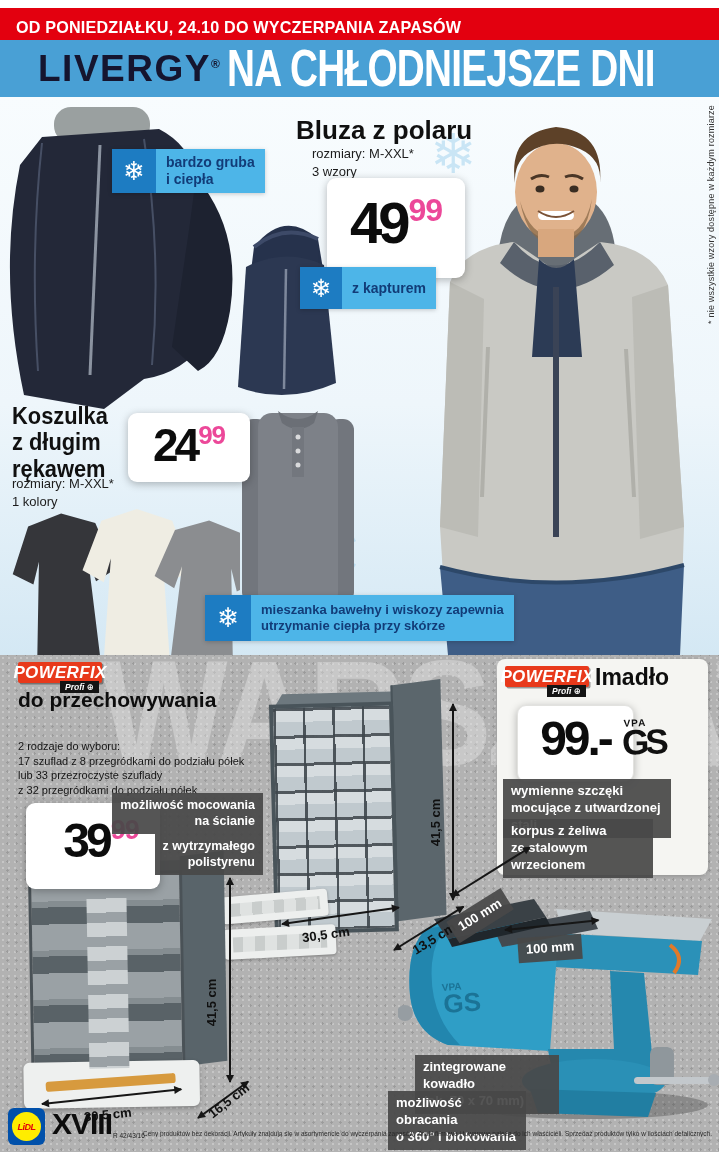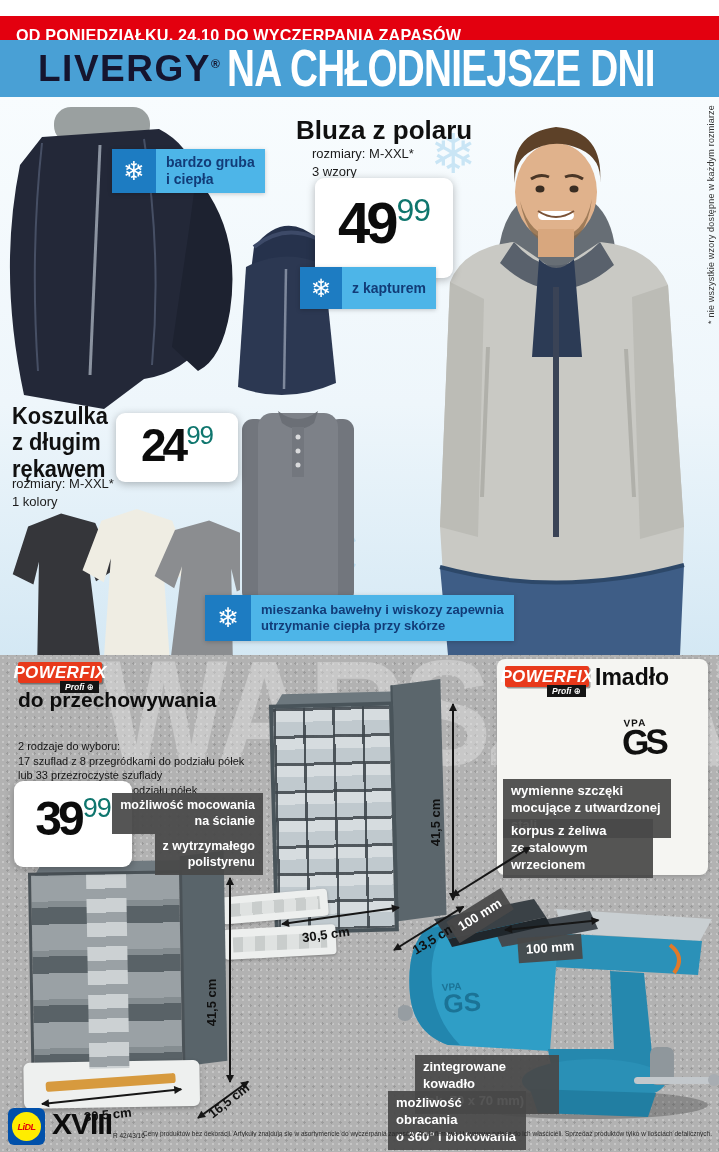--- a/index.html
+++ b/index.html
@@ -1,20 +1,20 @@
 <!DOCTYPE html>
 <html><head>
 <meta charset="utf-8">
 <style>
   html,body{margin:0;padding:0;background:#888;}
   .page{position:relative;width:719px;height:1152px;overflow:hidden;background:#fff;
         font-family:"Liberation Sans","DejaVu Sans",sans-serif;margin:0 auto;}
 
   
-  .banner{position:absolute;top:16px;left:0;width:719px;height:40px;background:#e3000f;
+  .banner{position:absolute;top:8px;left:0;width:719px;height:40px;background:#e3000f;
           display:flex;align-items:center;}
   .banner span{color:#fff;font-weight:800;font-size:17px;letter-spacing:.2px;margin-left:16px;
                transform:scaleX(.95);transform-origin:left center;white-space:nowrap;}
 
   
   .band{position:absolute;top:40px;left:0;width:719px;height:57px;background:#49a0d5;
         display:flex;align-items:center;overflow:visible;z-index:5;}
   .brand{color:#15152f;font-size:37px;font-weight:800;letter-spacing:1.5px;margin-left:38px;white-space:nowrap;}
   .brand .reg{font-size:12px;vertical-align:super;}
   .headline{color:#fff;font-size:51px;font-weight:800;transform:scaleX(.76);transform-origin:left center;
@@ -22,23 +22,23 @@
 
   
   .upper{position:absolute;top:97px;left:0;width:719px;height:558px;overflow:hidden;
          background:linear-gradient(180deg,#f8fcfe 0%,#eef6fb 55%,#d4e8f4 100%);}
   .snow{position:absolute;color:rgba(130,195,232,.38);line-height:1;z-index:0;}
 
   .ptitle{position:absolute;font-weight:800;color:#101010;z-index:3;}
   .meta{position:absolute;font-size:13px;color:#1c1c1c;line-height:1.45;z-index:3;}
 
   .pricebox{position:absolute;background:#fff;border-radius:9px;box-shadow:0 2px 8px rgba(0,0,0,.28);
-            display:flex;justify-content:center;z-index:3;}
+            display:flex;justify-content:center;z-index:3;margin-left:12px;}
   .pnum{font-weight:800;color:#0c0c0c;letter-spacing:-4px;line-height:1;}
-  .psup{font-weight:400;color:#0f766e;line-height:1;margin-left:2px;letter-spacing:-1px;}
+  .psup{font-weight:700;color:#ec4899;line-height:1;margin-left:2px;letter-spacing:-1px;}
 
   .badge{position:absolute;display:flex;z-index:4;filter:drop-shadow(0 1px 2px rgba(0,0,0,.2));}
   .badge .sq{background:#1d7cc2;color:#fff;display:flex;align-items:center;justify-content:center;}
   .badge .lbl{background:#4db5e8;color:#123c78;font-weight:800;display:flex;flex-direction:column;
               justify-content:center;padding:0 10px;line-height:1.2;}
 
   .sidenote{position:absolute;right:3px;top:8px;font-size:9px;color:#333;z-index:4;
             writing-mode:vertical-rl;transform:rotate(180deg);letter-spacing:.2px;}
 
   .img{position:absolute;z-index:2;}
@@ -254,21 +254,21 @@
     </div>
     <div class="stitle" style="left:18px;top:33px;">
         <div>do przechowywania</div>
     </div>
     <div class="sdesc" style="left:18px;top:84px;">
       <div>2 rodzaje do wyboru:</div>
         <div>17 szuflad z 8 przegródkami do podziału półek</div>
       <div>lub 33 przezroczyste szuflady</div>
         <div>z 32 przegródkami do podziału półek</div>
     </div>
-    <div class="pricebox" style="left:14px;top:126px;width:118px;height:72px;padding-top:14px;z-index:6;">
+    <div class="pricebox" style="left:14px;top:148px;width:118px;height:72px;padding-top:14px;z-index:6;padding-left:16px;">
       <span class="pnum" style="font-size:48px;">39</span>
       <span class="psup" style="font-size:27px;">99</span>
     </div>
     <div class="dkb right" style="right:456px;top:138px;">
       <div>możliwość mocowania</div>
         <div>na ścianie</div>
     </div>
     <div class="dkb right" style="right:456px;top:179px;">
       <div>z wytrzymałego</div>
         <div>polistyrenu</div>
@@ -306,20 +306,23 @@
     <div class="arrow" style="left:42px;top:448px;width:140px;transform:rotate(-6deg);"></div>
     <div class="dimtext" style="left:84px;top:452px;transform:rotate(-6deg);">30,5 cm</div>
     <div class="arrow" style="left:198px;top:462px;width:62px;transform:rotate(-36deg);"></div>
     <div class="dimtext" style="left:205px;top:438px;transform:rotate(-38deg);">16,5 cm</div>
 
     <div class="pflogo" style="left:505px;top:11px;">
       <div class="red">POWERFIX</div>
       <div class="profi">Profi ⊕</div>
     </div>
     <div class="stitle" style="left:595px;top:10px;font-size:23px;">Imadło</div>
+    <div class="pricebox" style="left:505px;top:50px;width:115px;height:66px;padding-top:9px;border:1px solid #e2e2df;">
+      <span class="pnum" style="font-size:48px;letter-spacing:-3px;">99.-</span>
+    </div>
     <div class="gs">
       <span class="vpa">VPA</span>
       <span class="g">GS</span>
     </div>
     <div class="dkb" style="left:503px;top:124px;width:152px;font-size:13px;">
       <div>wymienne szczęki</div>
         <div>mocujące z utwardzonej stali</div>
     </div>
     <div class="dkb" style="left:503px;top:164px;width:134px;font-size:13px;">
       <div>korpus z żeliwa</div>

